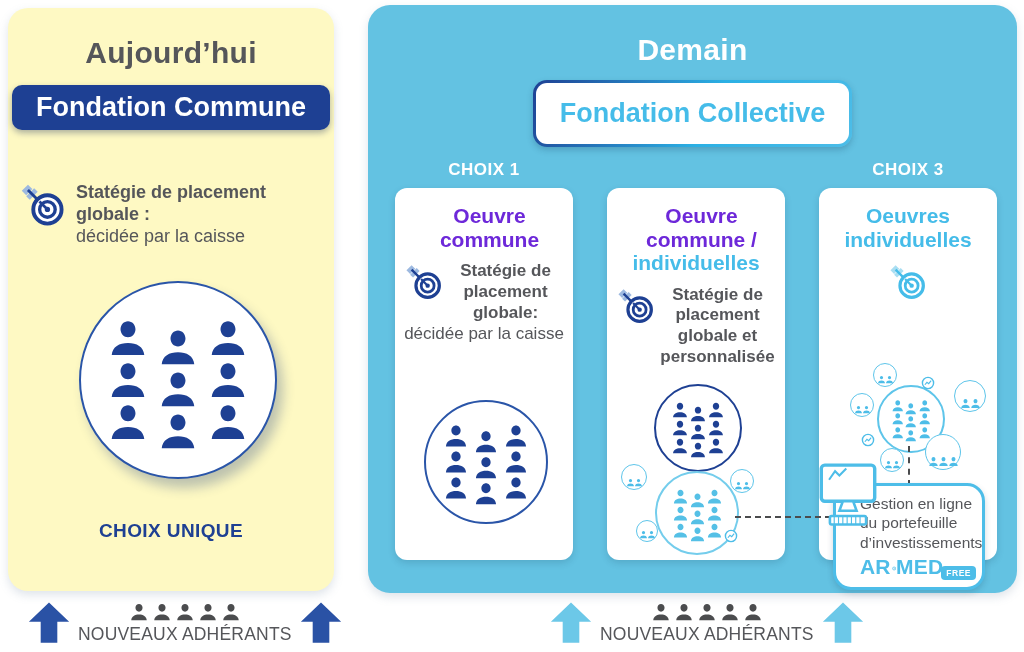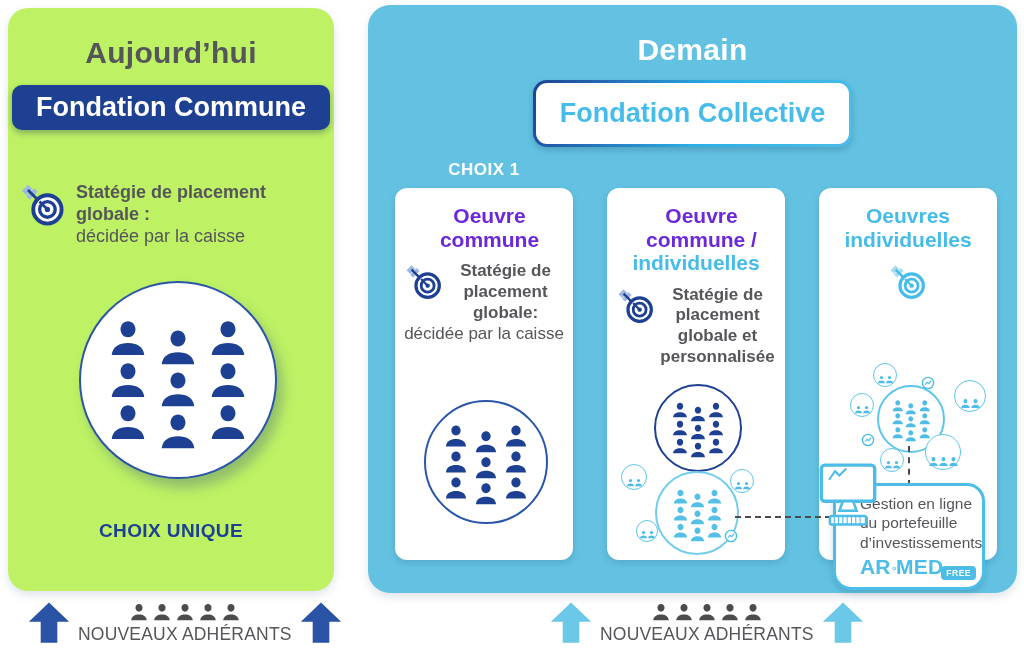--- a/index.html
+++ b/index.html
@@ -1,21 +1,21 @@
 <!DOCTYPE html>
 <html><head>
 <meta charset="utf-8">
 <style>
   html,body{margin:0;padding:0;background:#fff;}
   .stage{position:relative;width:1024px;height:652px;background:#fff;overflow:hidden;
          font-family:"Liberation Sans", sans-serif;}
 
   
   .panel{position:absolute;border-radius:20px;box-shadow:0 4px 10px rgba(110,130,160,.22);}
-  .panel-left{left:8px;top:8px;width:326px;height:583px;background:#bef264;}
+  .panel-left{left:8px;top:8px;width:326px;height:583px;background:#fef9c3;}
   .panel-right{left:368px;top:5px;width:649px;height:588px;background:#63c2e2;border-radius:22px;}
 
   .panel-title{margin:0;padding-top:28px;text-align:center;font-size:30px;font-weight:bold;letter-spacing:.3px;}
   .panel-left .panel-title{color:#55565a;}
   .panel-right .panel-title{color:#fff;}
 
   .badge-dark{margin:15px auto 0;width:fit-content;background:#1e4093;color:#fff;
     font-size:27px;font-weight:bold;padding:7px 24px;border-radius:10px;
     box-shadow:0 3px 6px rgba(20,40,90,.35);}
   .badge-grad{margin:13px auto 0;width:fit-content;padding:3px;border-radius:14px;
@@ -195,20 +195,21 @@
     <div class="choix-unique">CHOIX UNIQUE</div>
   </div>
 
   <div class="panel panel-right">
     <h1 class="panel-title">Demain</h1>
     <div class="badge-grad">
       <div class="badge-grad-inner">Fondation Collective</div>
     </div>
 
     <div class="choix-label" style="left:27px">CHOIX 1</div>
+    <div class="choix-label" style="left:451px">CHOIX 3</div>
 
     <div class="card" style="left:27px">
       <div class="card-title">
         <span class="t-dark">Oeuvre commune</span>
       </div>
       <div class="strat">
         <svg class="target" viewBox="0 0 52 52">
             <use href="#sym-target"></use>
           </svg>
         <b>Statégie de placement globale:</b>

